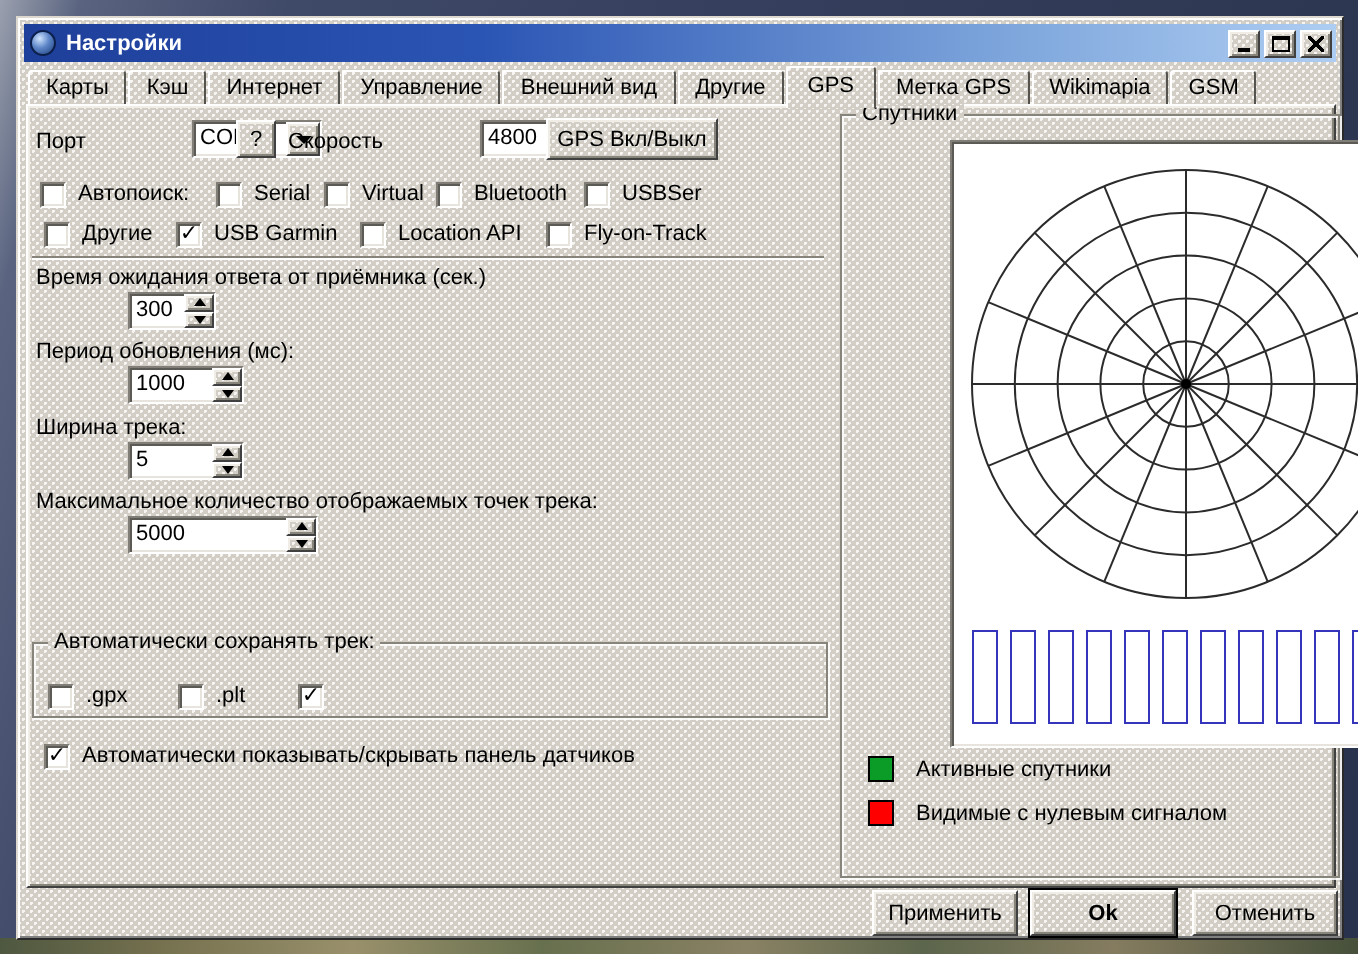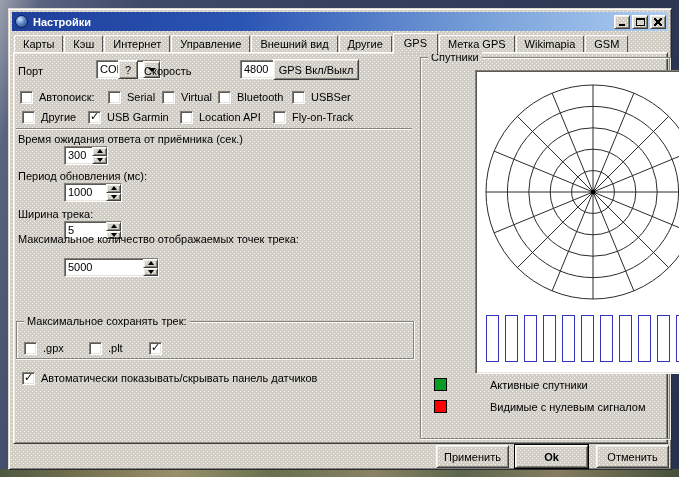--- a/index.html
+++ b/index.html
@@ -75,21 +75,21 @@
   .sep { position:absolute; height:2px; border-top:1px solid #87847c; border-bottom:1px solid #fff; }
   .group { position:absolute; border:1px solid #87847c;
     box-shadow: inset 1px 1px 0 rgba(255,255,255,.85), 1px 1px 0 rgba(255,255,255,.85); }
   .group-title { position:absolute; top:-7px; left:7px; padding:0 3px; white-space:nowrap; }
   
   .radar-area { position:absolute; left:6px; top:12px; width:238px; height:304px; background:#fff; }
   #radar { position:absolute; inset:0; width:100%; height:100%; }
   #bars { position:absolute; left:10px; top:244px; height:47px; display:flex; gap:6px; }
   .bar { width:13px; height:47px; background:#fff; border:1px solid #3535bb; }
   #legend { position:absolute; left:13px; top:320px; right:6px; }
-  .legend-row { display:flex; align-items:center; height:13px; margin-bottom:9px;gap:32px; }
+  .legend-row { display:flex; align-items:center; height:13px; margin-bottom:9px; }
   .swatch { width:13px; height:13px; flex:none; border:1px solid #000; margin-right:11px; }
   .legend-lbl { white-space:nowrap; }
 </style>
 </head>
 <body>
 
 <div class="desktop"></div>
 
 <div class="dialog face">
 
@@ -213,35 +213,35 @@
       <span class="spin-btns">
           <span class="sb face raised">
             <i class="tri-up3"></i>
           </span>
           <span class="sb face raised">
             <i class="tri-down3"></i>
           </span>
         </span>
     </div>
 
-    <span class="lab" style="left:4px;top:180px">Максимальное количество отображаемых точек трека:</span>
+    <span class="lab" style="left:4px;top:192px">Максимальное количество отображаемых точек трека:</span>
     <div class="spin sunken" style="left:2px;top:205px;width:95px;height:19px">
       <span class="val">5000</span>
       <span class="spin-btns">
           <span class="sb face raised">
             <i class="tri-up3"></i>
           </span>
           <span class="sb face raised">
             <i class="tri-down3"></i>
           </span>
         </span>
     </div>
 
     <div class="group" style="left:2px;top:268px;width:398px;height:38px">
-      <span class="group-title face">Максимальное сохранять трек:</span>
+      <span class="group-title face">Автоматически сохранять трек:</span>
       <label class="cb" style="left:7px;top:19px">
           <span class="box"></span>
           <span class="lbl">.gpx</span>
         </label>
       <label class="cb" style="left:72px;top:19px">
           <span class="box"></span>
           <span class="lbl">.plt</span>
         </label>
       <label class="cb" style="left:132px;top:19px">
           <span class="box">

